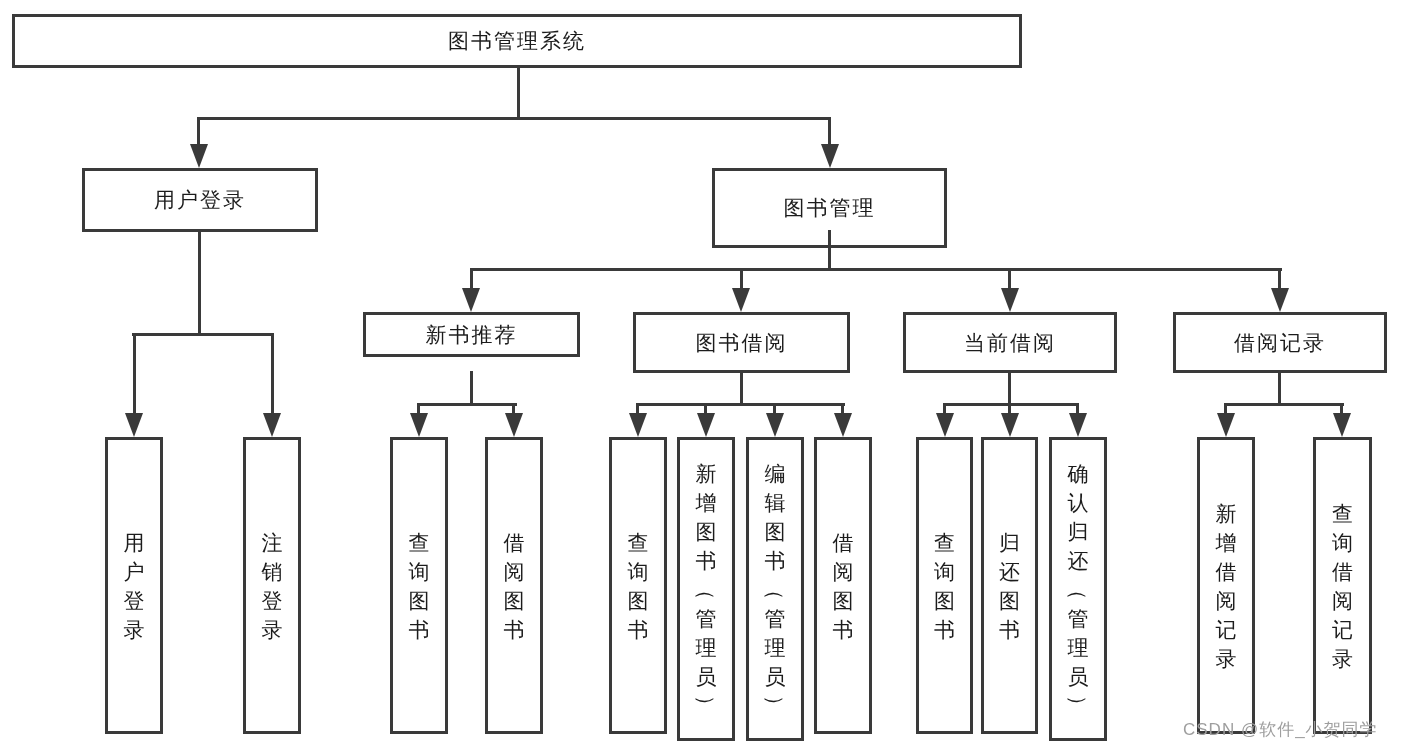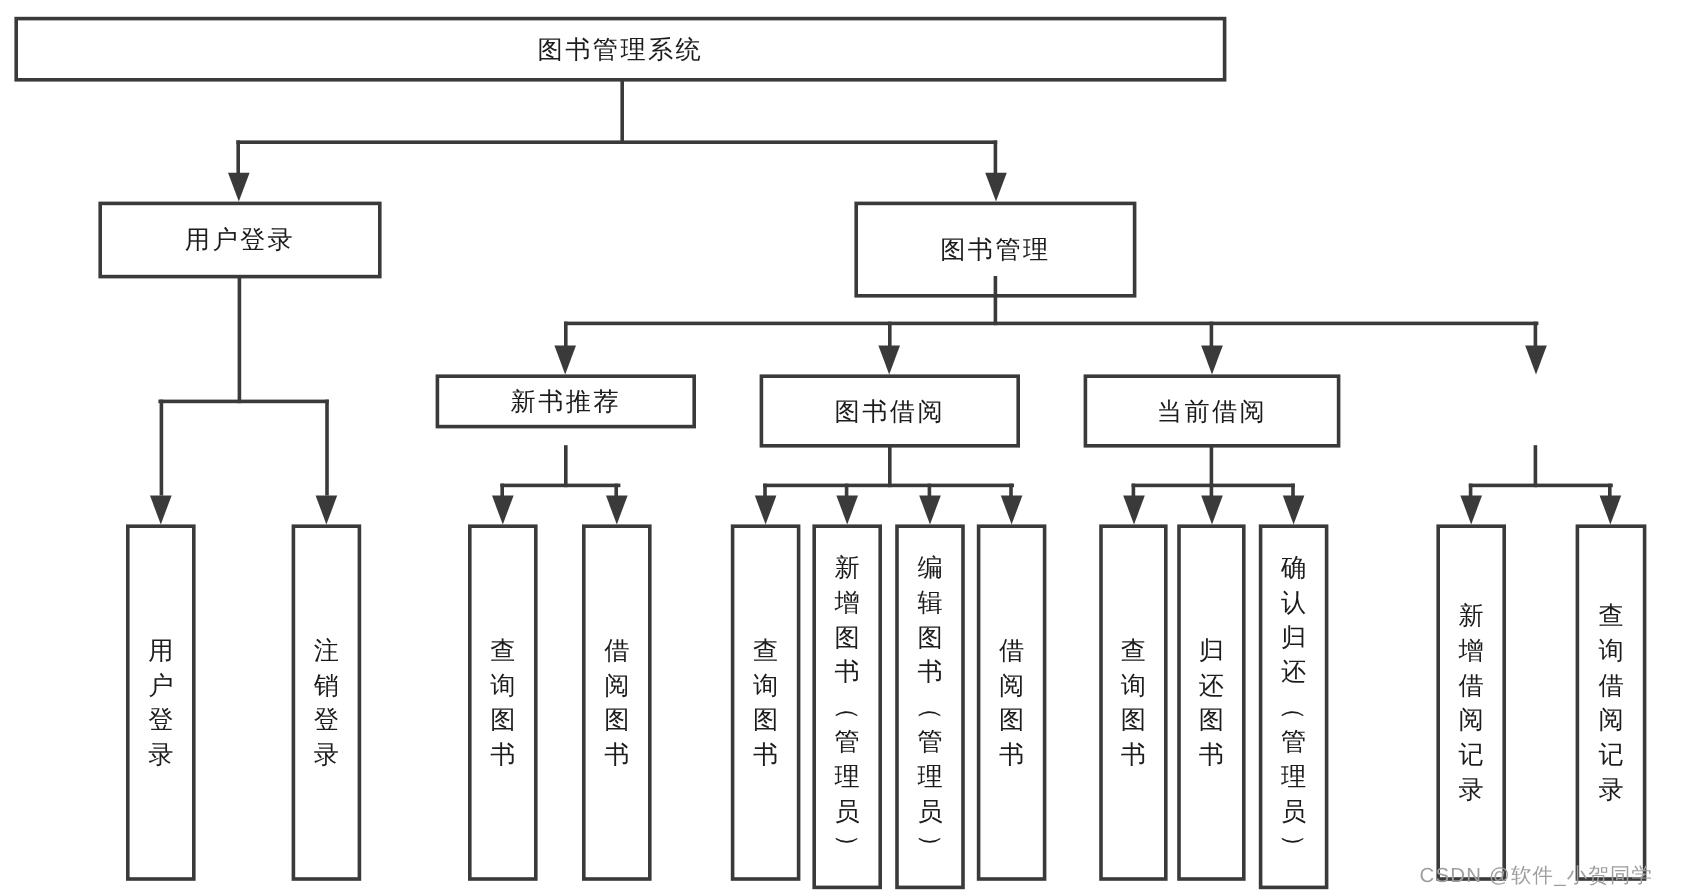--- a/index.html
+++ b/index.html
@@ -34,20 +34,21 @@
 <div class="canvas">
 
   <div class="box" style="left:82px;top:168px;width:236px;height:64px">用户登录</div>
 
   <div class="box" style="left:12px;top:14px;width:1010px;height:54px">图书管理系统</div>
   <div class="box" style="left:712px;top:168px;width:235px;height:80px">图书管理</div>
 
   <div class="box" style="left:363px;top:312px;width:217px;height:45px">新书推荐</div>
   <div class="box" style="left:633px;top:312px;width:217px;height:61px">图书借阅</div>
   <div class="box" style="left:903px;top:312px;width:214px;height:61px">当前借阅</div>
+  <div class="box" style="left:1173px;top:312px;width:214px;height:61px">借阅记录</div>
 
   <div class="box leaf" style="left:105px;top:437px;width:58px;height:297px">
     <span class="vtext">
         <i>用</i>
         <i>户</i>
         <i>登</i>
         <i>录</i>
       </span>
   </div>
   <div class="box leaf" style="left:243px;top:437px;width:58px;height:297px">

